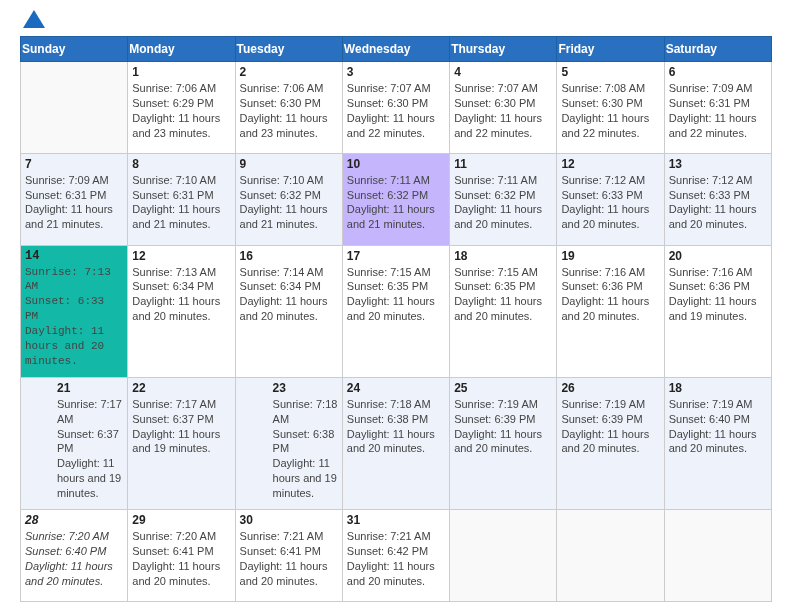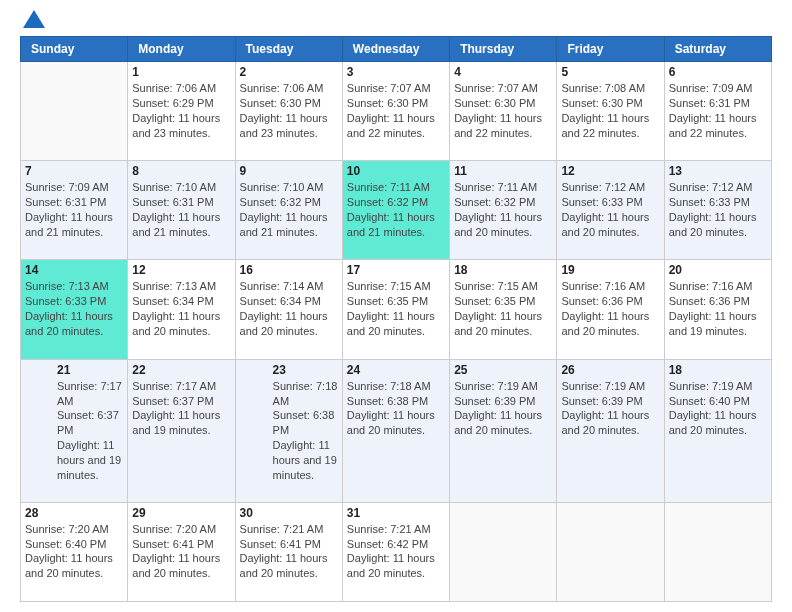--- a/index.html
+++ b/index.html
@@ -47,21 +47,21 @@
       border: 1px solid #ccc;
       border-collapse: collapse;
       width: 100%;
       table-layout: fixed;
     }
     .calendar th {
       background: #2970c0;
       color: #fff;
       font-size: 12px;
       font-weight: bold;
-      padding: 5px 10px;
+      padding: 5px 1px;
       text-align: left;
       border: 1px solid #2060a0;
     }
     .calendar td {
       border: 1px solid #ccc;
       vertical-align: top;
       padding: 3px 4px;
       font-size: 9.5px;
       color: #333;
       height: 88px;
@@ -154,39 +154,39 @@
             <div class="day-info">Sunrise: 7:09 AM<br>Sunset: 6:31 PM<br>Daylight: 11 hours and 21 minutes.</div>
           </td>
           <td style="background: rgb(238, 243, 251);">
             <span class="day-number">8</span>
             <div class="day-info">Sunrise: 7:10 AM<br>Sunset: 6:31 PM<br>Daylight: 11 hours and 21 minutes.</div>
           </td>
           <td style="background: rgb(238, 243, 251);">
             <span class="day-number">9</span>
             <div class="day-info">Sunrise: 7:10 AM<br>Sunset: 6:32 PM<br>Daylight: 11 hours and 21 minutes.</div>
           </td>
-          <td style="background: #5eead4; margin-left: 28px;">
+          <td style="background: #c4b5fd; margin-left: 28px;">
             <span class="day-number">10</span>
             <div class="day-info">Sunrise: 7:11 AM<br>Sunset: 6:32 PM<br>Daylight: 11 hours and 21 minutes.</div>
           </td>
           <td style="background: rgb(238, 243, 251);">
             <span class="day-number">11</span>
             <div class="day-info">Sunrise: 7:11 AM<br>Sunset: 6:32 PM<br>Daylight: 11 hours and 20 minutes.</div>
           </td>
           <td style="background: rgb(238, 243, 251);">
             <span class="day-number">12</span>
             <div class="day-info">Sunrise: 7:12 AM<br>Sunset: 6:33 PM<br>Daylight: 11 hours and 20 minutes.</div>
           </td>
           <td style="background: rgb(238, 243, 251);">
             <span class="day-number">13</span>
             <div class="day-info">Sunrise: 7:12 AM<br>Sunset: 6:33 PM<br>Daylight: 11 hours and 20 minutes.</div>
           </td>
         </tr>
         <tr>
-          <td style="background: #5eead4;">
+          <td style="background: #14b8a6; font-family: Liberation Mono, monospace;">
             <span class="day-number">14</span>
             <div class="day-info">Sunrise: 7:13 AM<br>Sunset: 6:33 PM<br>Daylight: 11 hours and 20 minutes.</div>
           </td>
           <td style="background: rgb(255, 255, 255);">
             <span class="day-number">12</span>
             <div class="day-info">Sunrise: 7:13 AM<br>Sunset: 6:34 PM<br>Daylight: 11 hours and 20 minutes.</div>
           </td>
           <td style="background: rgb(255, 255, 255);">
             <span class="day-number">16</span>
             <div class="day-info">Sunrise: 7:14 AM<br>Sunset: 6:34 PM<br>Daylight: 11 hours and 20 minutes.</div>
@@ -232,21 +232,21 @@
           <td style="background: rgb(238, 243, 251);">
             <span class="day-number">26</span>
             <div class="day-info">Sunrise: 7:19 AM<br>Sunset: 6:39 PM<br>Daylight: 11 hours and 20 minutes.</div>
           </td>
           <td style="background: rgb(238, 243, 251);">
             <span class="day-number">18</span>
             <div class="day-info">Sunrise: 7:19 AM<br>Sunset: 6:40 PM<br>Daylight: 11 hours and 20 minutes.</div>
           </td>
         </tr>
         <tr>
-          <td style="background: rgb(255, 255, 255);">
+          <td style="background: rgb(255, 255, 255); font-style: italic;">
             <span class="day-number">28</span>
             <div class="day-info">Sunrise: 7:20 AM<br>Sunset: 6:40 PM<br>Daylight: 11 hours and 20 minutes.</div>
           </td>
           <td style="background: rgb(255, 255, 255);">
             <span class="day-number">29</span>
             <div class="day-info">Sunrise: 7:20 AM<br>Sunset: 6:41 PM<br>Daylight: 11 hours and 20 minutes.</div>
           </td>
           <td style="background: rgb(255, 255, 255);">
             <span class="day-number">30</span>
             <div class="day-info">Sunrise: 7:21 AM<br>Sunset: 6:41 PM<br>Daylight: 11 hours and 20 minutes.</div>

